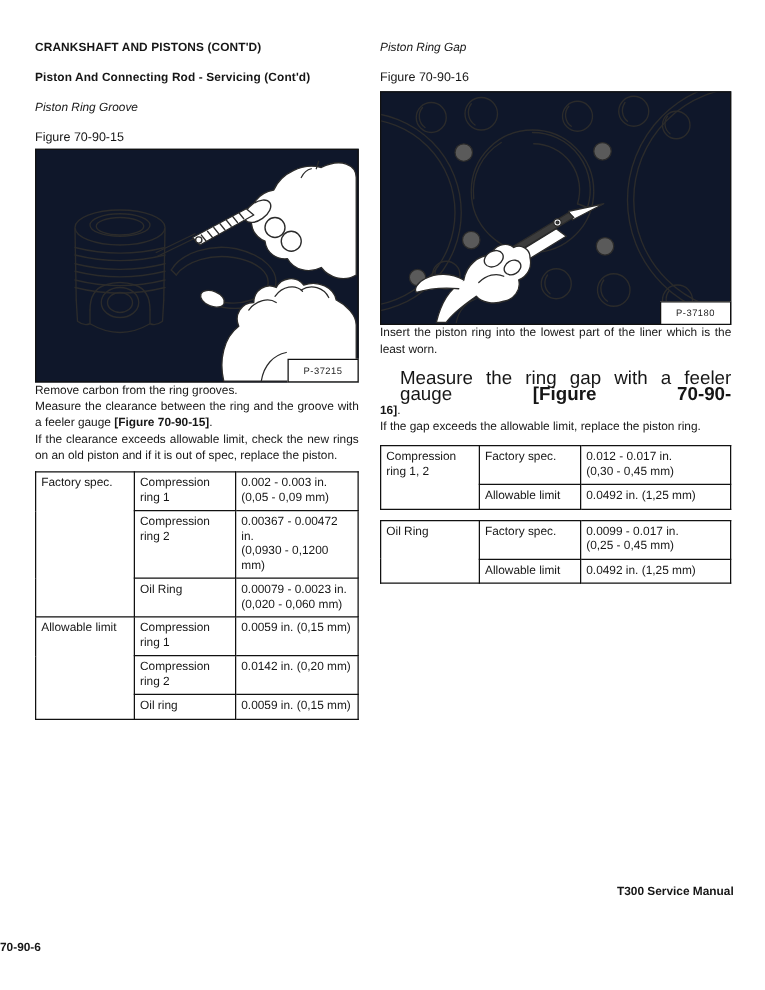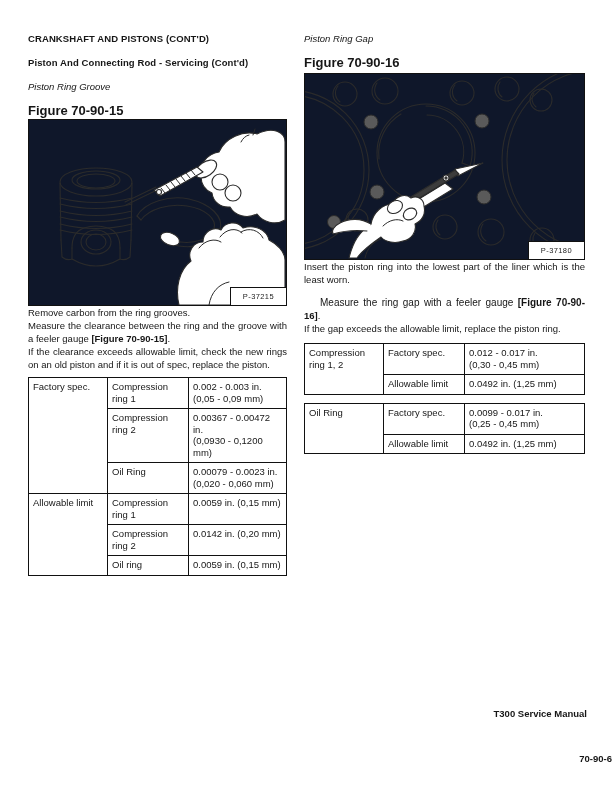--- a/index.html
+++ b/index.html
@@ -5,49 +5,49 @@
   html,body{margin:0;padding:0;background:#e8e8e8;}
   .page{
     position:relative;width:612px;height:792px;background:#ffffff;
     font-family:"Liberation Sans", sans-serif;color:#161616;overflow:hidden;
   }
   .col{position:absolute;top:33px;}
   .col-left{left:28px;width:259px;}
   .col-right{left:304px;width:281px;}
   .h-bold{font-size:9.5px;font-weight:bold;line-height:11px;margin:0 0 13px 0;letter-spacing:.1px;}
   .h-italic{font-size:9.5px;font-style:italic;line-height:11px;margin:0 0 13px 0;}
-  .fig-caption{font-size:13px;font-weight:bold;line-height:11px;margin:0 0 3px 0;}
+  .fig-caption{font-size:10px;font-weight:normal;line-height:11px;margin:0 0 3px 0;}
   .col-right .fig-caption{margin-bottom:5px;}
   .figure-box{
     position:relative;border:1px solid #111;height:187px;background:#0f172a;
     margin:0 0 0 0;box-sizing:border-box;
   }
   .figure-box svg{position:absolute;left:0;top:0;}
   .photo-id{
     position:absolute;right:-1px;bottom:-1px;border:1px solid #111;background:#fff;
     font-size:7.5px;line-height:9px;padding:4px 12px 4px 12px;letter-spacing:.4px;color:#222;
   }
   p.body{font-size:9.5px;line-height:13px;text-align:justify;margin:0;}
   .mt11{margin-top:11px;} .mt10{margin-top:10px;} .mt12{margin-top:12px;}
   .mt8{margin-top:8px;} .mt6{margin-top:6px;}
-  .forced-line{font-size:10px;line-height:13px;text-align:justify;text-align-last:justify;margin:0;padding-left:16px;}
+  .forced-line{font-size:15px;line-height:13px;text-align:justify;text-align-last:justify;margin:0;padding-left:16px;}
   .forced-line2{font-size:9.5px;line-height:13px;margin:0;}
   table.spec{
     border-collapse:collapse;width:100%;table-layout:fixed;
     font-size:9.5px;line-height:11.5px;
   }
   table.spec td{
     border:1px solid #111;vertical-align:top;padding:3px 4px 4px 4px;
     overflow:hidden;
   }
   table.spec .c1{width:70px;}
   table.spec .c2{width:72px;}
   .rt .c1{width:70px;} .rt .c2{width:73px;}
   .footer-page{
-    position:absolute;left:0;right:0;top:753px;text-align:right;
+    position:absolute;left:0;right:0;top:753px;text-align:left;
     font-size:9.5px;font-weight:bold;
   }
   .footer-manual{
     position:absolute;right:25px;top:708px;font-size:9.5px;font-weight:bold;
   }
   b{font-weight:bold;}
 </style>
 </head>
 <body>
 

